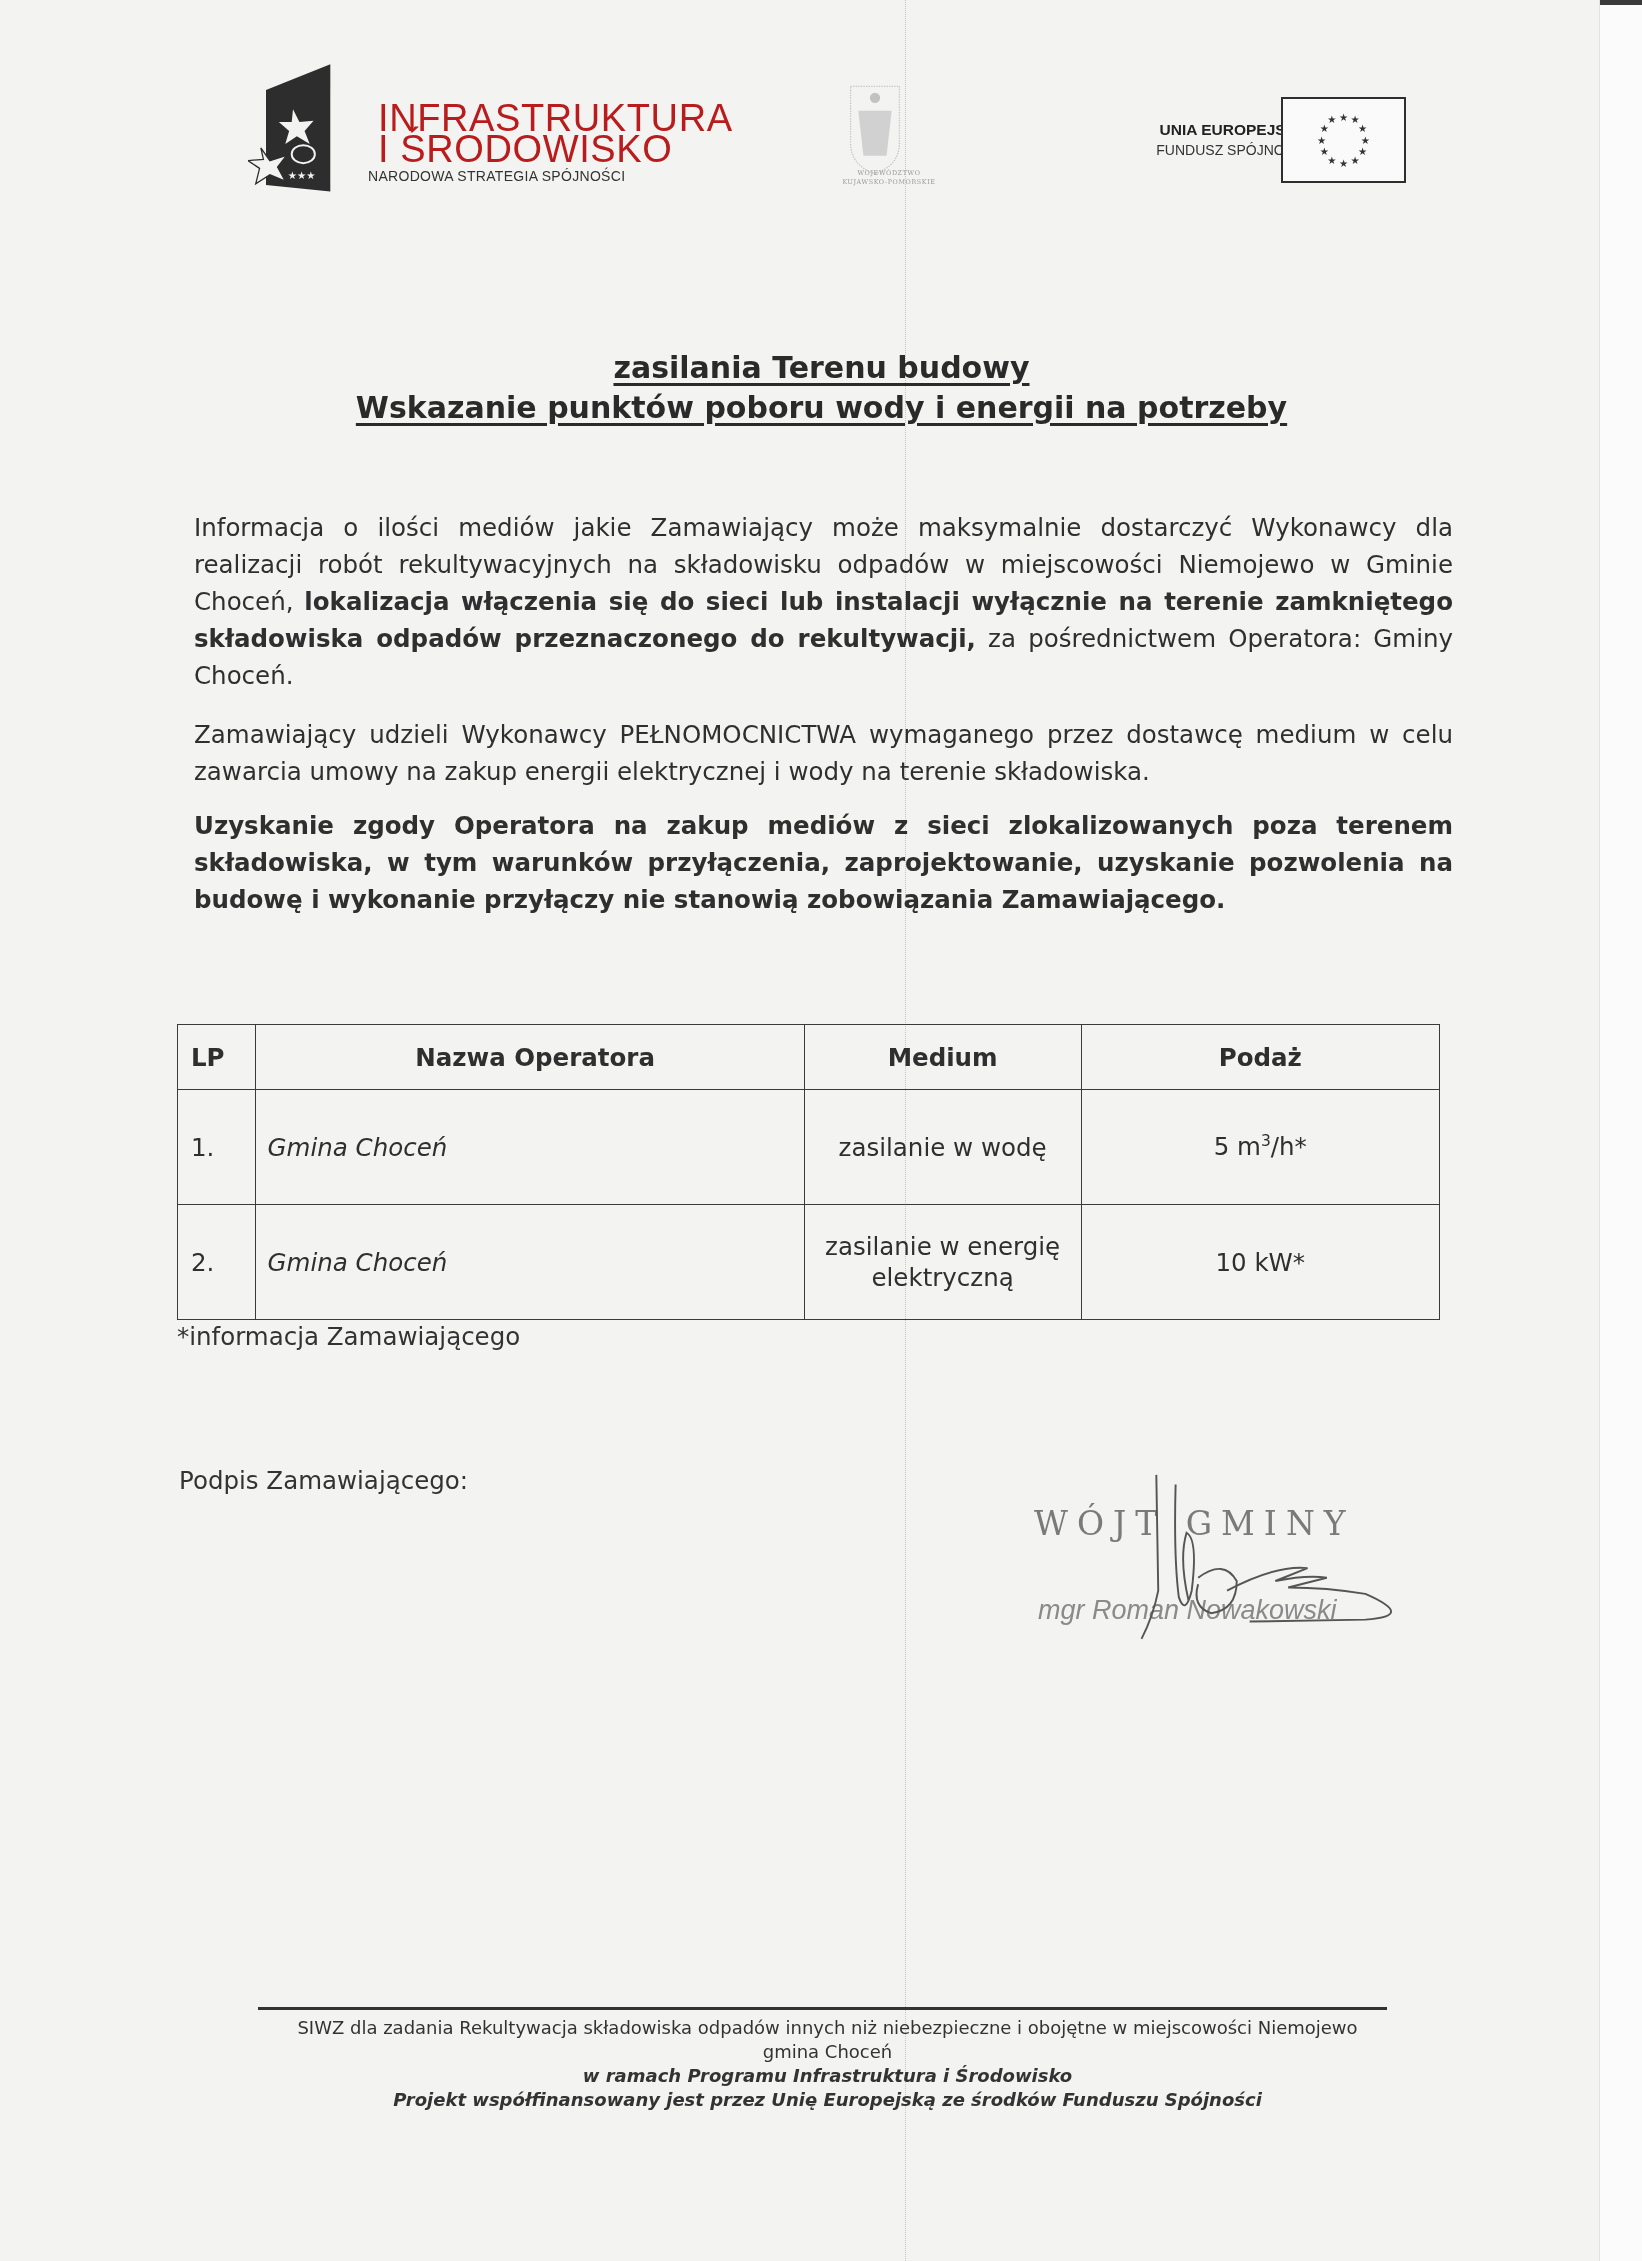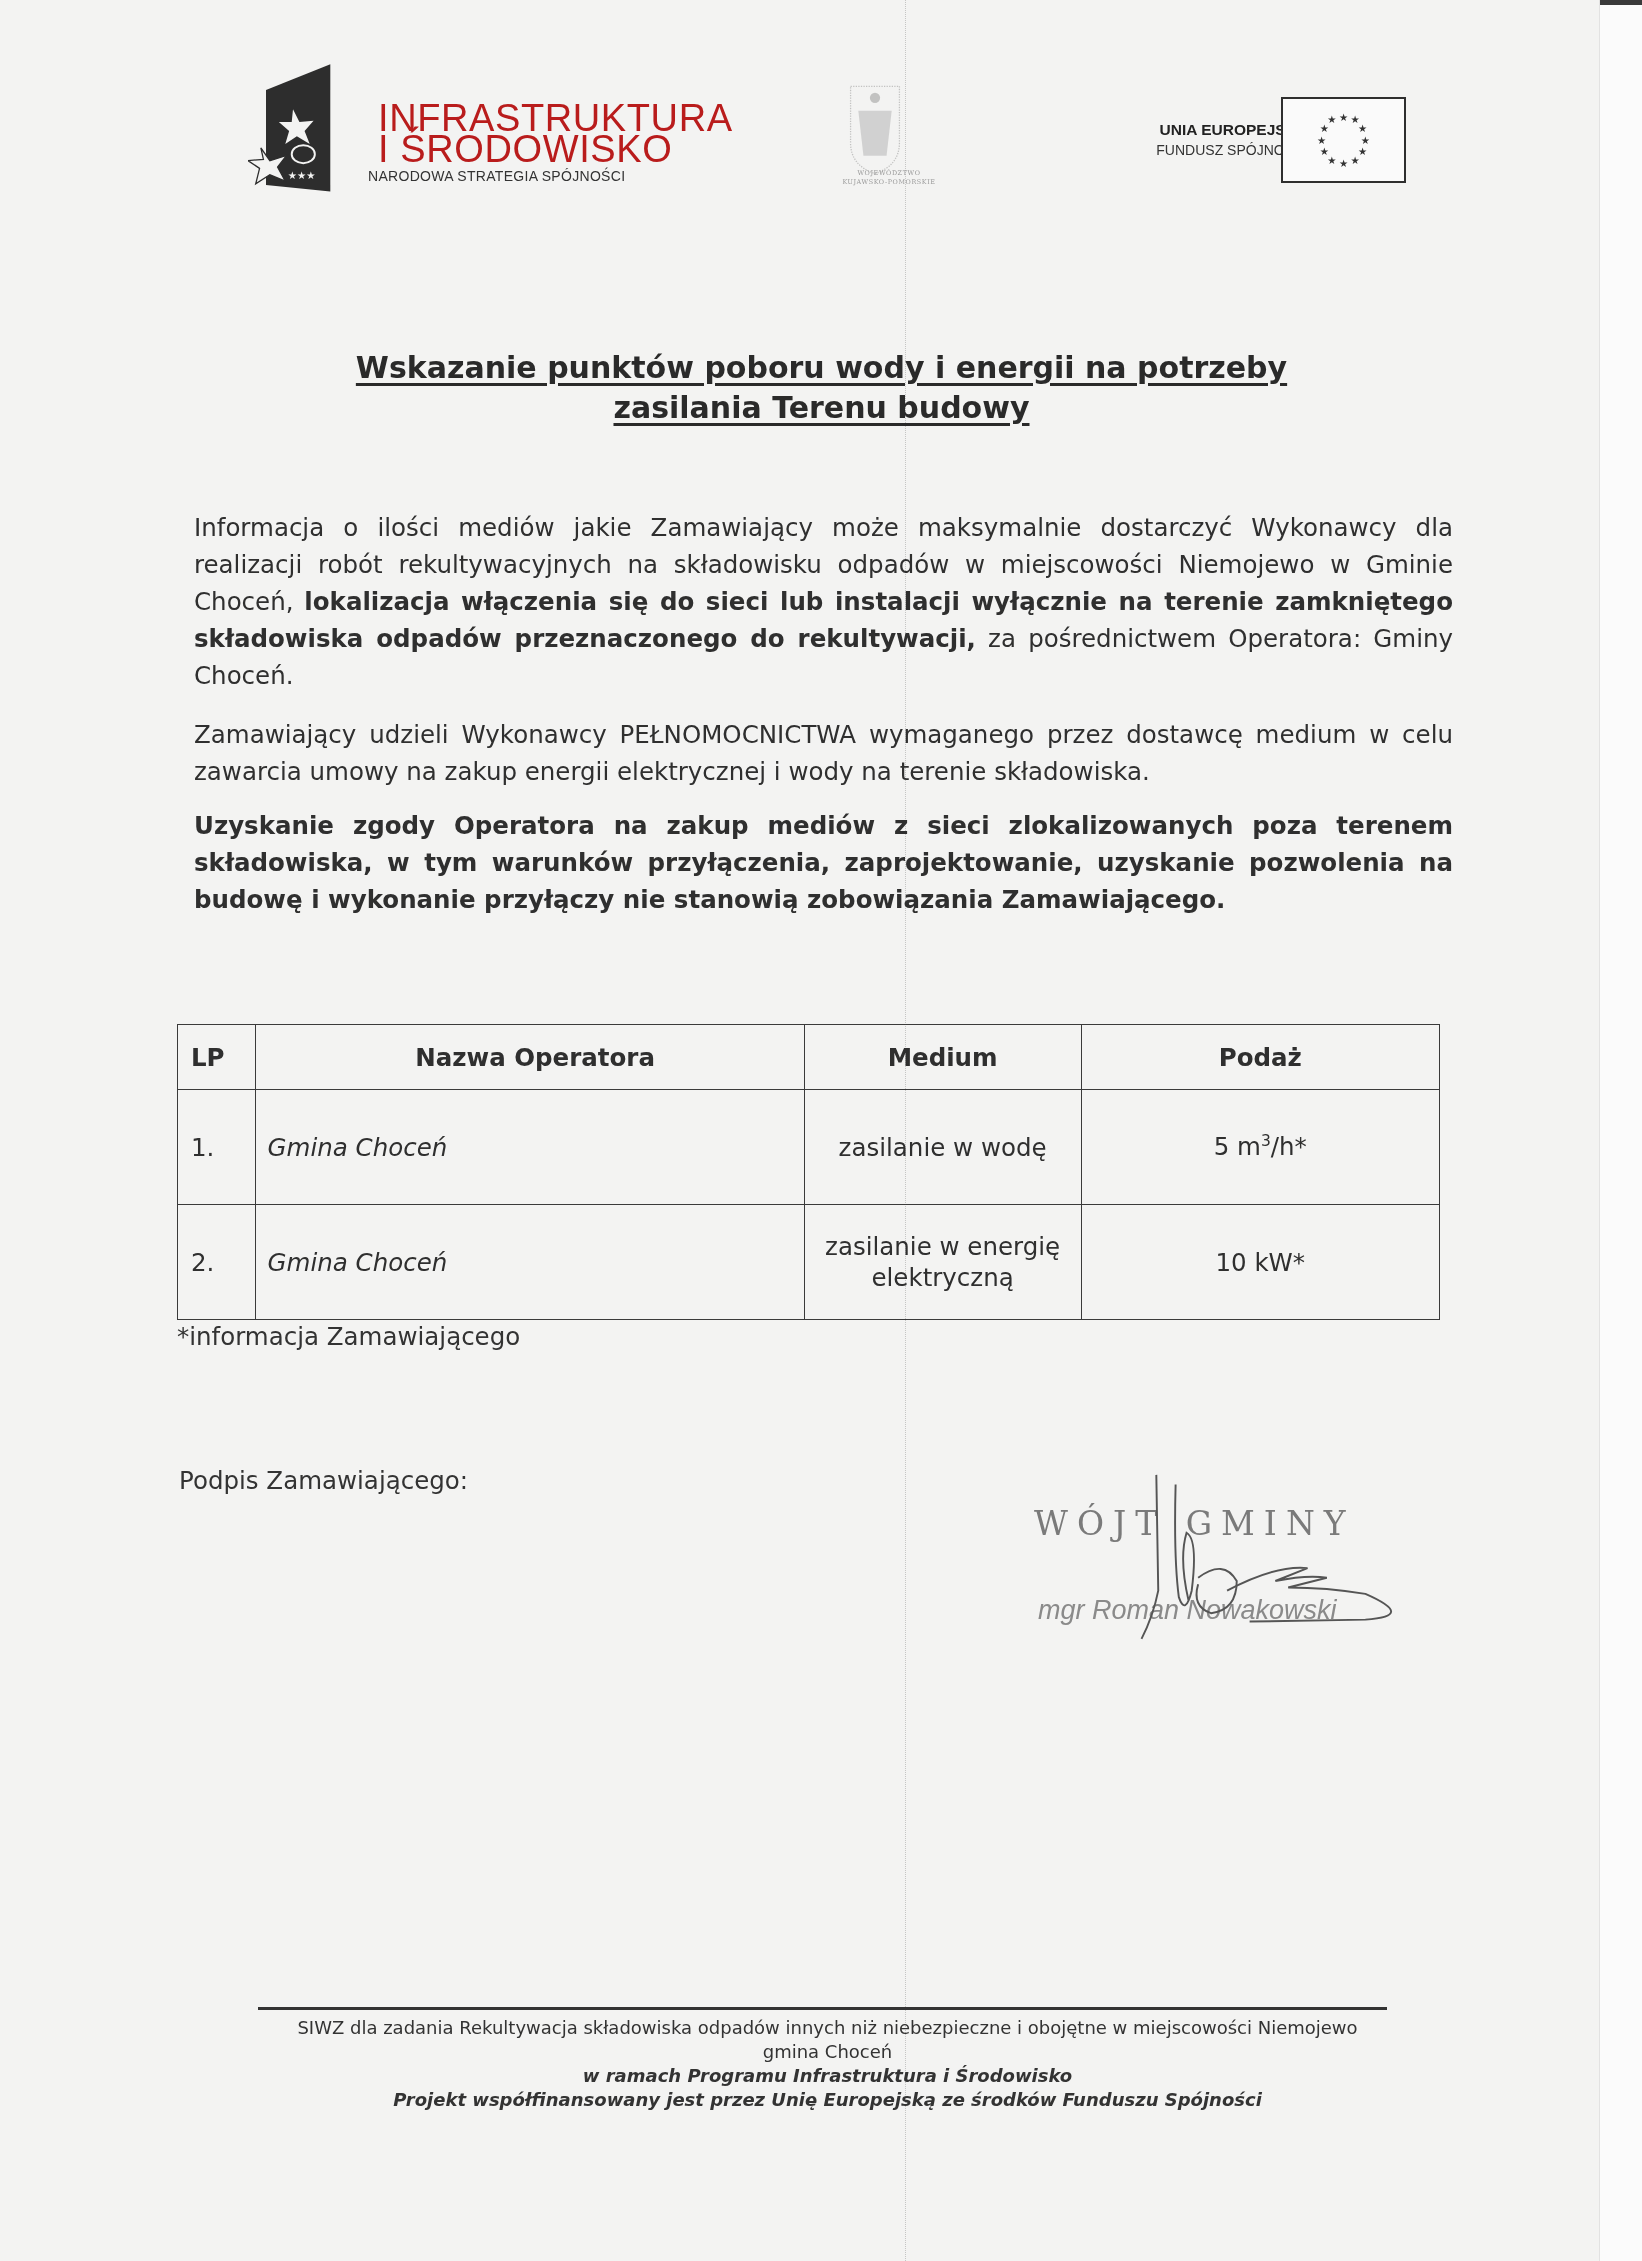--- a/index.html
+++ b/index.html
@@ -143,22 +143,22 @@
         <text x="76" y="102">★</text>
         <text x="64" y="88">★</text>
       <text x="60" y="70">★</text>
         <text x="64" y="52">★</text>
         <text x="76" y="38">★</text>
     </g>
   </svg>
 </div>
 
 <div class="title">
+  <div><span>zasilania Terenu budowy</span></div>
   <div><span>Wskazanie punktów poboru wody i energii na potrzeby</span></div>
-  <div><span>zasilania Terenu budowy</span></div>
 </div>
 
 <div class="para p1"><span>Informacja o ilości mediów jakie Zamawiający może maksymalnie dostarczyć Wykonawcy dla realizacji robót rekultywacyjnych na składowisku odpadów  w miejscowości Niemojewo w Gminie Choceń, </span><b>lokalizacja włączenia się do sieci lub instalacji wyłącznie na terenie zamkniętego składowiska odpadów przeznaczonego do rekultywacji,</b><span> za pośrednictwem Operatora: Gminy Choceń.</span></div>
 <div class="para p2">Zamawiający udzieli Wykonawcy PEŁNOMOCNICTWA wymaganego przez dostawcę medium w celu zawarcia umowy na zakup energii elektrycznej i wody na terenie składowiska.</div>
 <div class="para p3">Uzyskanie zgody Operatora na zakup mediów z sieci zlokalizowanych poza terenem składowiska, w tym warunków przyłączenia, zaprojektowanie, uzyskanie pozwolenia na budowę i wykonanie przyłączy nie stanowią zobowiązania Zamawiającego.</div>
 
 <table class="ops">
   <thead>
     <tr>
       <th class="c-lp">LP</th>

